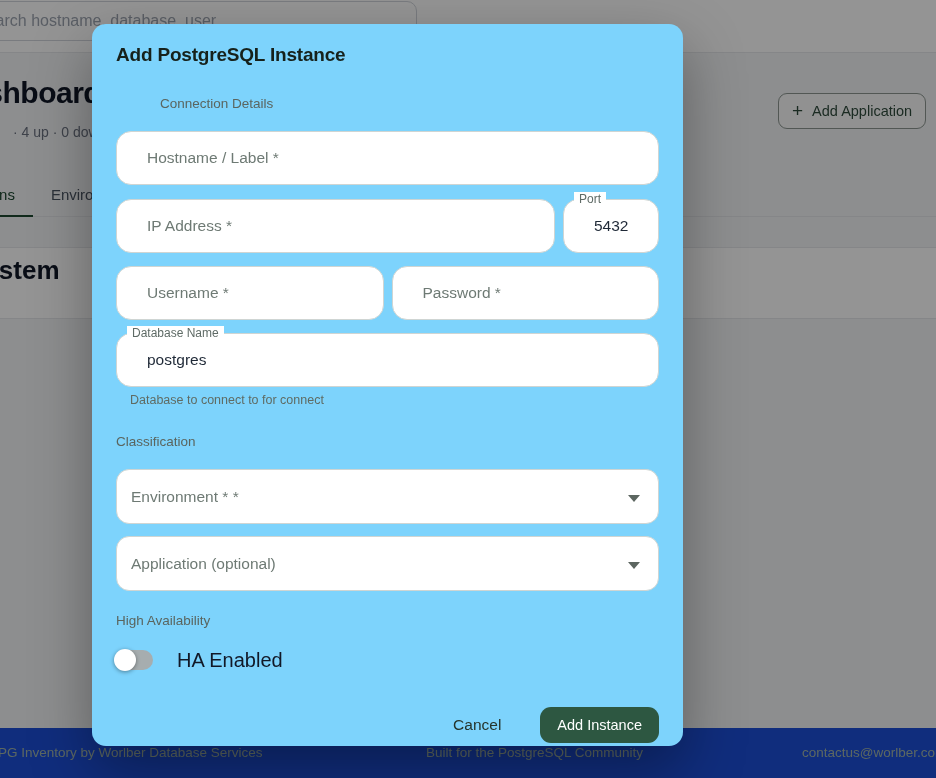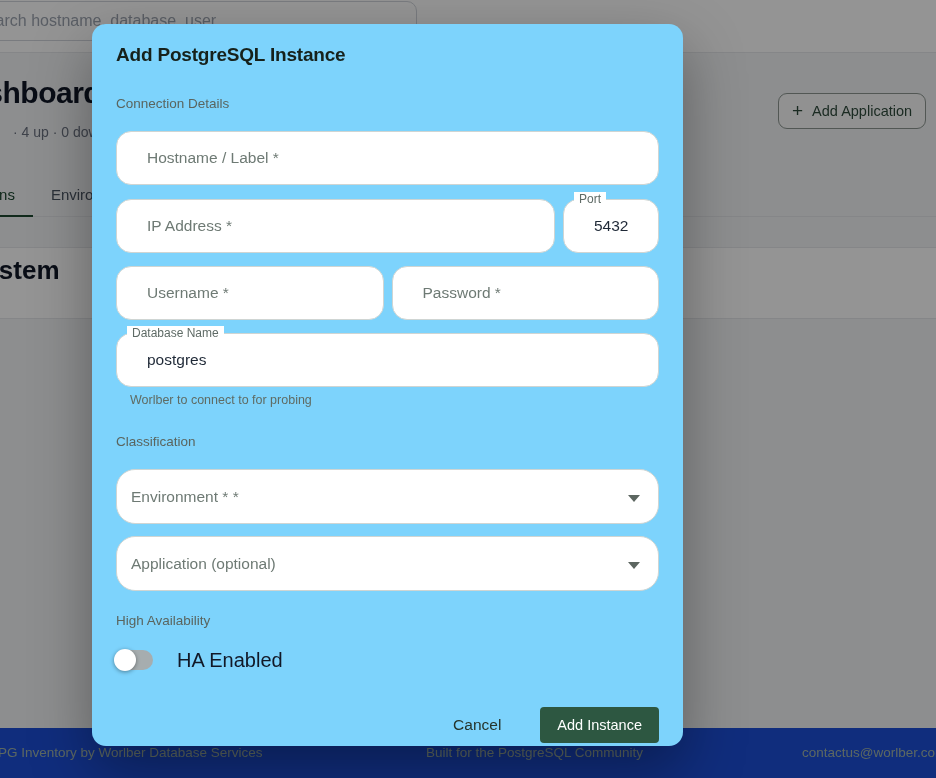--- a/index.html
+++ b/index.html
@@ -86,21 +86,21 @@
   
   .modal {
     position: absolute; left: 92px; top: 24px; width: 591px; height: 722px;
     background: #7dd3fc; border-radius: 14px; z-index: 10;
     box-shadow: 0 24px 60px rgba(0,0,0,0.35);
     padding: 20px 24px 8px 24px;
   }
   .modal-title { font-size: 19px; font-weight: 700; color: #16211b; line-height: 22px; letter-spacing: -0.2px; }
 
   .section-label { font-size: 13.5px; font-weight: 500; color: #5a655f; line-height: 14px; }
-  .sec-connection { margin-top: 31px; }
+  .sec-connection { margin-top: 31px; margin-left: 44px; }
   .sec-classification { margin-top: 28px; }
   .sec-ha { margin-top: 23px; }
 
   .field {
     position: relative; border: 1.5px solid #cfd5d3; border-radius: 15px;
     background: #fff; display: flex; align-items: center; padding-left: 16px;
   }
   .field input {
     width: 100%; height: 100%; border: none; outline: none; background: transparent;
     padding: 0 14px; font-size: 15.5px; color: #1f2937;
@@ -117,21 +117,21 @@
   .port-field { width: 96px; flex: 0 0 auto; }
 
   .mt20 { margin-top: 20px; }
   .mt14 { margin-top: 14px; }
   .mt13 { margin-top: 13px; align-items: flex-end; }
   .mt12 { margin-top: 12px; }
 
   .helper { margin: 7px 0 0 14px; font-size: 12.5px; color: #5f6b63; line-height: 13px; }
 
   .dropdown {
-    position: relative; height: 55px; border: 1.5px solid #cfd5d3; border-radius: 19px;
+    position: relative; height: 55px; border: 1.5px solid #cfd5d3; border-radius: 13px;
     display: flex; align-items: center; padding: 0 14px; cursor: pointer;
     font-size: 15.5px; color: #6e7a74; background: #fff;
   }
   .chevron {
     position: absolute; right: 18px; top: 50%; margin-top: -2px;
     width: 0; height: 0; border-left: 6px solid transparent;
     border-right: 6px solid transparent; border-top: 7px solid #5c6660;
   }
 
   .toggle-row { margin-top: 20px; display: flex; align-items: center; gap: 24px; height: 24px; }
@@ -148,21 +148,21 @@
 
   .btn-row {
     margin-top: 35px; display: flex; justify-content: flex-end; align-items: center; gap: 25px;
   }
   .cancel-btn {
     background: none; border: none; font-size: 15.5px; font-weight: 500; color: #26342c;
     padding: 8px 14px; cursor: pointer; font-family: "Liberation Sans", sans-serif;
   }
   .submit-btn {
     height: 36px; padding: 2px 17px; background: #2d5741; color: #ffffff;
-    border: none; border-radius: 4px; font-size: 14.5px; font-weight: 500;
+    border: none; border-radius: 11px; font-size: 14.5px; font-weight: 500;
     cursor: pointer; font-family: "Liberation Sans", sans-serif;
   }
 </style>
 </head>
 <body>
 
 <div class="page">
   <div class="topbar">
     <input class="search-input" type="text" placeholder="Search hostname, database, user" style="">
   </div>
@@ -221,21 +221,21 @@
     </div>
     <div class="field h54 grow">
       <input type="text" placeholder="Password *" style="">
     </div>
   </div>
 
   <div class="field h54 mt13">
     <span class="notch-label">Database Name</span>
     <input type="text" value="postgres" style="">
   </div>
-  <div class="helper">Worlber to connect to for probing</div>
+  <div class="helper">Database to connect to for connect</div>
 
   <div class="section-label sec-classification">Classification</div>
 
   <div class="dropdown mt20">
     <span>Environment * *</span>
     <span class="chevron"></span>
   </div>
 
   <div class="dropdown mt12">
     <span>Application (optional)</span>

